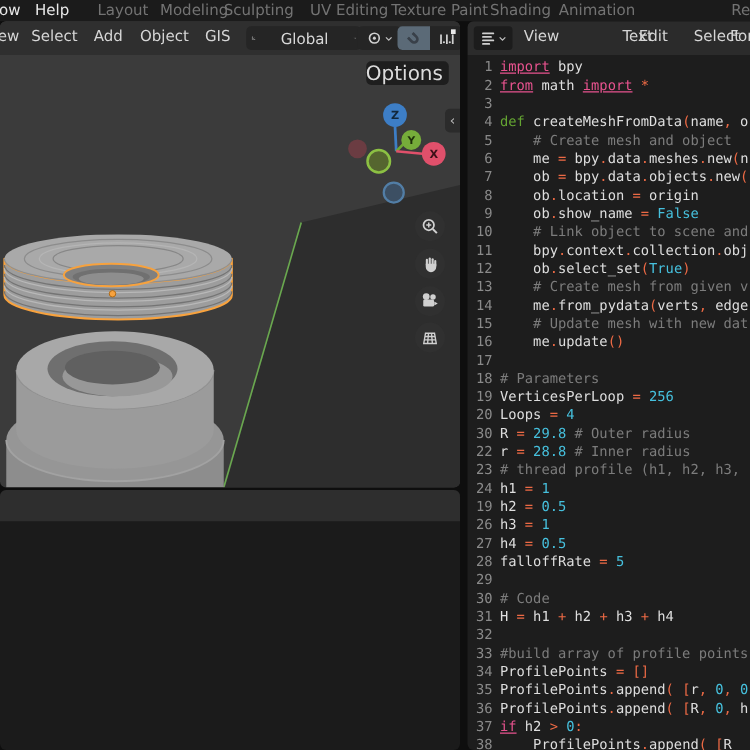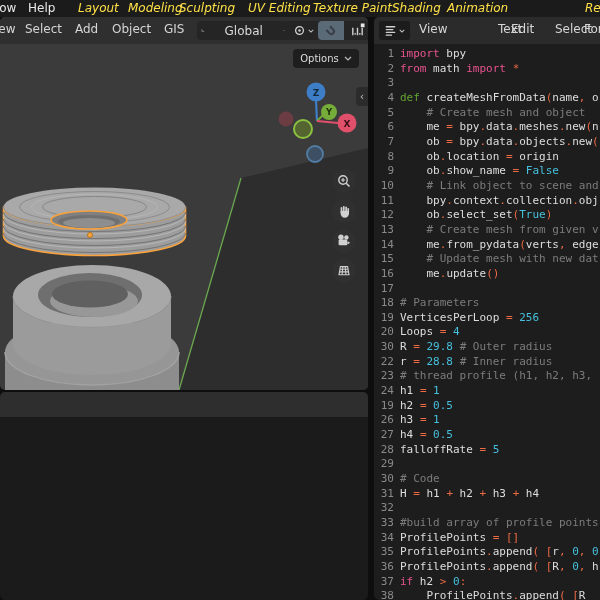--- a/index.html
+++ b/index.html
@@ -2,52 +2,52 @@
 <html><head>
 <meta charset="utf-8">
 <style>
   html,body{margin:0;padding:0;background:#0e0e0e;}
   .screen{position:relative;width:600px;height:600px;overflow:hidden;background:#0e0e0e;
           font-family:"DejaVu Sans",sans-serif;-webkit-font-smoothing:antialiased;}
   
   .topbar{position:absolute;left:0;top:0;width:600px;height:17px;background:#1b1b1b;overflow:hidden;}
   .tb-item{position:absolute;top:1px;font-size:12px;line-height:15px;white-space:nowrap;cursor:default;}
   .tb-menu{color:#e9e9e9;}
-  .tb-tab{color:#fde047;font-style:italic;}
+  .tb-tab{color:#737373;}
   
   .vp{position:absolute;left:0;top:17px;width:368px;height:373px;background:#3b3b3b;border-radius:5px;overflow:hidden;}
   .vp-header{position:absolute;left:0;top:0;width:100%;height:27px;background:#2f2f2f;}
   .hdr-menu{position:absolute;top:5px;font-size:12px;color:#d6d6d6;white-space:nowrap;}
   .widget{position:absolute;top:4px;height:19px;background:#252525;border-radius:4px;display:flex;align-items:center;color:#d8d8d8;font-size:12px;}
   .w-global{left:197px;width:84px;padding:0 4px;gap:20px;}
   .w-pivot{left:286px;width:29px;padding:0 3px;gap:2px;justify-content:center;}
   .w-snap{left:318px;width:52px;padding:0;}
   .snap-on{width:26px;height:19px;background:#5b6a77;border-radius:4px 0 0 4px;display:flex;align-items:center;justify-content:center;}
   .snap-tgt{width:26px;height:19px;display:flex;align-items:center;justify-content:center;}
   .vp-canvas{position:absolute;left:0;top:27px;width:368px;height:346px;}
   .options-btn{position:absolute;left:293px;top:32px;width:66px;height:19px;background:#1e1e1e;border-radius:4px;
-               display:flex;align-items:center;justify-content:center;gap:5px;color:#dcdcdc;font-size:10px;}
+               display:flex;align-items:center;justify-content:center;gap:5px;color:#dcdcdc;font-size:16px;}
   .side-toggle{position:absolute;left:356px;top:70px;width:12px;height:19px;background:#2b2b2b;border-radius:4px 0 0 4px;
                color:#bdbdbd;font-size:11px;display:flex;align-items:center;justify-content:center;}
   .nav-btn{position:absolute;left:332px;width:24px;height:24px;border-radius:50%;background:#303030;
            display:flex;align-items:center;justify-content:center;}
   
   .bottom{position:absolute;left:0;top:392px;width:368px;height:208px;background:#1b1b1b;border-radius:5px;overflow:hidden;}
   .bottom-hdr{position:absolute;left:0;top:0;width:100%;height:25px;background:#2e2e2e;}
   
   .ted{position:absolute;left:374px;top:17px;width:226px;height:583px;background:#1d1d1d;border-radius:5px 0 0 5px;overflow:hidden;}
   .ted-hdr{position:absolute;left:0;top:0;width:100%;height:27px;background:#2b2b2b;}
   .ted-type{position:absolute;left:5px;top:4px;width:31px;height:19px;background:#1c1c1c;border-radius:3px;
             display:flex;align-items:center;justify-content:center;gap:2px;}
   .code{position:absolute;left:0;top:27px;width:226px;height:556px;overflow:hidden;
         font-family:"DejaVu Sans Mono",monospace;font-size:11px;}
   .gutter{position:absolute;left:0;top:3px;width:20px;text-align:right;color:#8a8a8a;}
   .lines{position:absolute;left:26px;top:3px;white-space:pre;}
   .cl{height:14.66px;line-height:14.66px;white-space:pre;}
-  .tok-kw{color:#e8538f;} .tok-df{color:#64a432;} .tok-b,.tok-n{color:#46c0dd;}
+  .tok-kw{color:#e8538f;text-decoration:underline;} .tok-df{color:#64a432;} .tok-b,.tok-n{color:#46c0dd;}
   .tok-p{color:#ed6a45;} .tok-w{color:#dedede;} .tok-c{color:#7c7c7c;}
   .chev{display:inline-block;}
   svg{display:block;}
 </style>
 </head>
 <body>
 
 <div class="screen">
 
   <div class="topbar" id="topbar">

